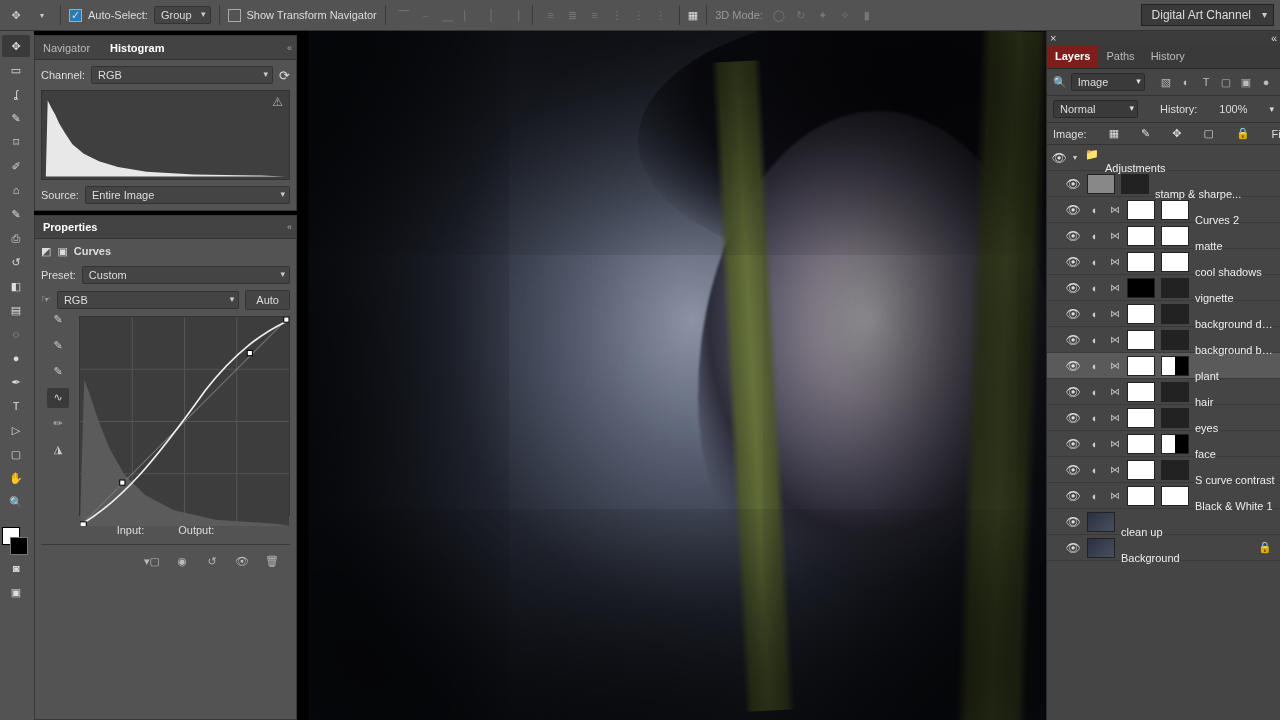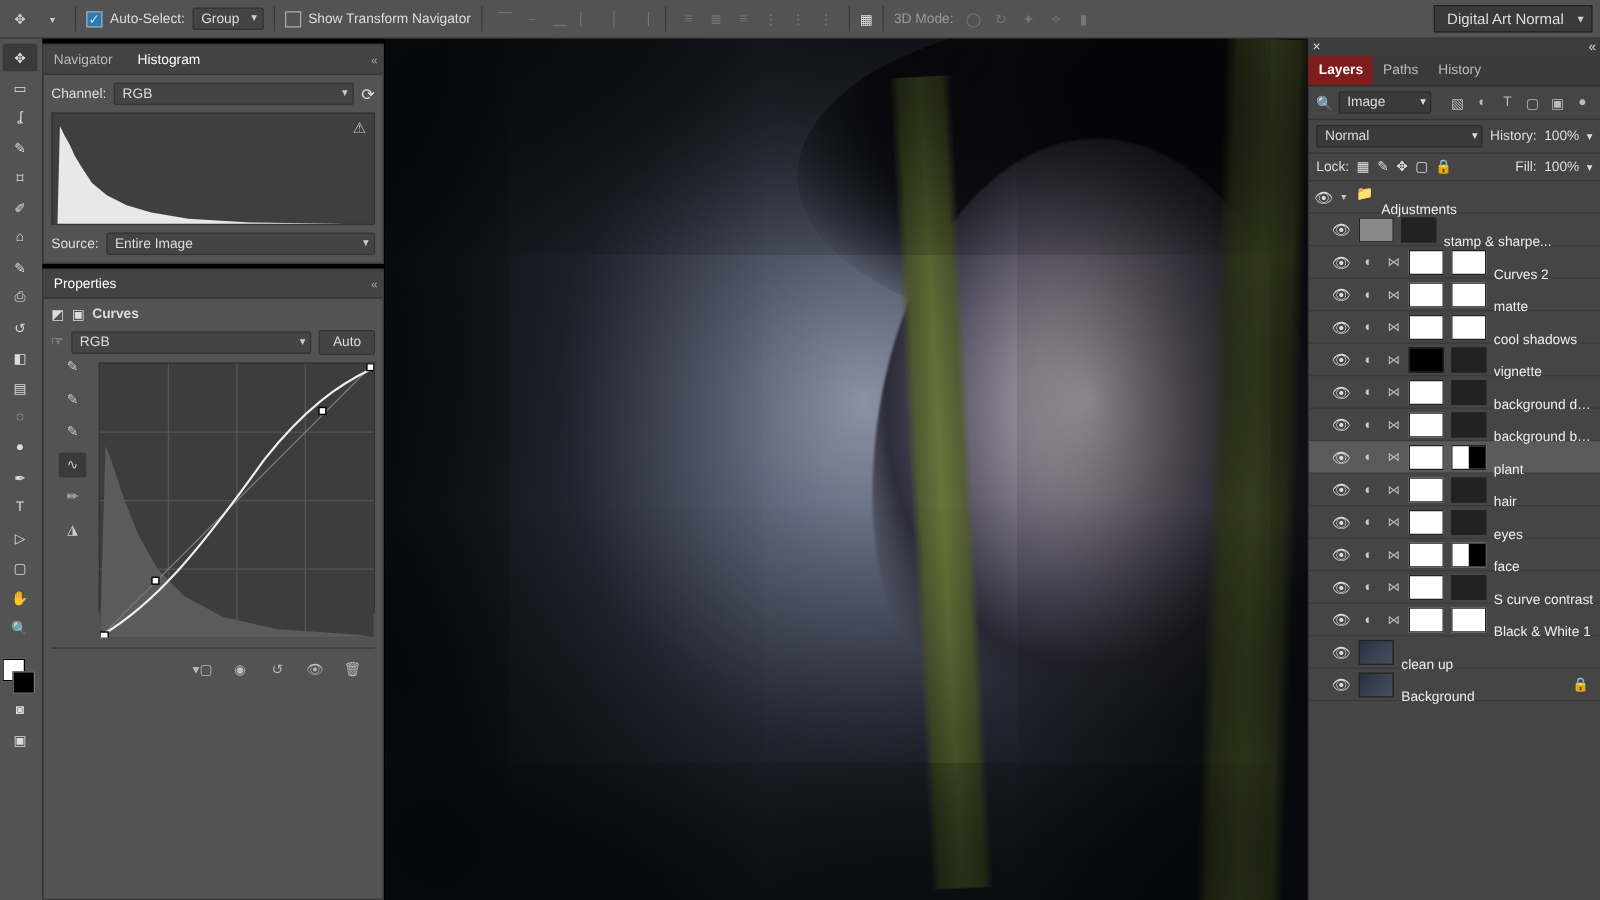--- a/index.html
+++ b/index.html
@@ -27,24 +27,24 @@
 .tool-strip { width: 34px; background: #535353; display: flex; flex-direction: column; padding: 4px 2px; gap: 2px; }
 .tool-strip .tool { width: 28px; height: 22px; display: flex; align-items: center; justify-content: center; color: #ddd; border-radius: 2px; }
 .tool-strip .tool.active { background: #3a3a3a; }
 .tool-strip .tool.sep { height: 6px; }
 .colors { width: 28px; height: 28px; position: relative; margin-top: 4px; }
 .colors .fg { width: 18px; height: 18px; background: #fff; border: 1px solid #000; position: absolute; top: 0; left: 0; }
 .colors .bg { width: 18px; height: 18px; background: #000; border: 1px solid #777; position: absolute; bottom: 0; right: 2px; }
 
 
 .left-panels { width: 274px; background: #000; display: flex; flex-direction: column; }
-.panel { background: #535353; margin: 4px 1px 0 0; border: 1px solid #383838; display: flex; flex-direction: column; }
+.panel { background: #535353; margin: 4px 11px 0 0; border: 1px solid #383838; display: flex; flex-direction: column; }
 .panel-tabs { display: flex; align-items: center; height: 24px; background: #434343; border-bottom: 1px solid #333; padding-left: 4px; gap: 12px; }
 .panel-tabs .tab { padding: 0 4px; color: #bbb; }
-.panel-tabs .tab.active { color: #fff; font-weight: 400; }
+.panel-tabs .tab.active { color: #fff; font-weight: 700; }
 .panel-tabs .close-x { position: absolute; font-size: 9px; color: #aaa; padding: 2px; }
 .panel-tabs .collapse { margin-left: auto; margin-right: 4px; font-size: 9px; color: #aaa; }
 .panel-body { padding: 6px; }
 .row { display: flex; align-items: center; gap: 6px; }
 .panel-body .select { background: #444; border: 1px solid #333; padding: 2px 18px 2px 6px; position: relative; border-radius: 2px; flex: 1; }
 .panel-body .select::after { content: "▾"; position: absolute; right: 4px; top: 2px; font-size: 9px; color: #ccc; }
 .hist-area { height: 90px; background: #3f3f3f; margin-top: 6px; position: relative; border: 1px solid #333; overflow: hidden; }
 .hist-area svg { position: absolute; inset: 0; }
 .warn { position: absolute; top: 4px; right: 6px; color: #bbb; font-size: 12px; }
 .refresh-icon { margin-left: auto; font-size: 13px; color: #ddd; }
@@ -84,21 +84,21 @@
 .right-panels { width: 234px; background: #454545; display: flex; flex-direction: column; border-left: 1px solid #2c2c2c; }
 .right-top { height: 14px; background: #3c3c3c; display: flex; align-items: center; font-size: 9px; color: #aaa; padding: 0 3px; gap: 4px; }
 .rt-tabs { display: flex; height: 24px; background: #3a3a3a; border-bottom: 1px solid #2a2a2a; }
 .rt-tabs .tab { padding: 5px 8px; color: #bbb; }
 .rt-tabs .tab.active { background: #7f1d1d; color: #fff; font-weight: 600; }
 .layers-filter { display: flex; align-items: center; gap: 4px; padding: 4px 6px; border-bottom: 1px solid #333; }
 .lf-select { background: #3a3a3a; border: 1px solid #2a2a2a; padding: 2px 16px 2px 6px; position: relative; flex: 0 0 74px; border-radius: 2px; }
 .lf-select::after { content: "▾"; position: absolute; right: 3px; top: 2px; font-size: 9px; }
 .lf-icons { display: flex; gap: 4px; margin-left: auto; }
 .lf-icons .fi { width: 16px; height: 16px; color: #bbb; display: flex; align-items: center; justify-content: center; }
-.blend-row, .lock-row { display: flex; align-items: center; padding: 4px 6px; gap: 6px; border-bottom: 1px solid #333; }
+.blend-row, .lock-row { display: flex; align-items: center; padding: 4px 6px; gap: 22px; border-bottom: 1px solid #333; }
 .blend-row .select { background: #3a3a3a; border: 1px solid #2a2a2a; padding: 2px 16px 2px 6px; position: relative; flex: 1; border-radius: 2px; }
 .blend-row .select::after { content: "▾"; position: absolute; right: 3px; top: 2px; font-size: 9px; }
 .layers-list { flex: 1; overflow: auto; }
 .layer { display: flex; align-items: center; height: 26px; border-bottom: 1px solid #3a3a3a; padding: 0 4px; gap: 6px; }
 .layer.selected { background: #5a5a5a; }
 .layer .eye { width: 16px; text-align: center; color: #ddd; font-size: 12px; }
 .layer .link { width: 12px; text-align: center; color: #bbb; font-size: 10px; }
 .layer .thumb { width: 28px; height: 20px; background: #fff; border: 1px solid #222; }
 .layer .thumb.black { background: #000; }
 .layer .thumb.gray { background: #888; }
@@ -150,21 +150,21 @@
     <span class="ib">▦</span>
     <div class="divider"></div>
     <span class="ob-label" style="color:#999">3D Mode:</span>
     <div class="ob-icons-group">
       <span class="ib">◯</span>
       <span class="ib">↻</span>
       <span class="ib">✦</span>
       <span class="ib">✧</span>
       <span class="ib">▮</span>
     </div>
-    <div class="ob-right-select">Digital Art Normal</div>
+    <div class="ob-right-select">Digital Art Channel</div>
   </div>
 
   <div class="main-row">
 
     <div class="tool-strip">
       <div class="tool active">✥</div>
       <div class="tool">▭</div>
       <div class="tool">ʆ</div>
       <div class="tool">✎</div>
       <div class="tool">⌑</div>
@@ -224,20 +224,24 @@
         <div class="panel-tabs">
           <span class="close-x" style="left:3px;top:-9px">×</span>
           <span class="tab active">Properties</span>
           <span class="collapse">«</span>
         </div>
         <div class="panel-body" style="display:flex;flex-direction:column;height:100%;">
           <div class="row">
             <span>◩</span>
             <span>▣</span>
             <span style="font-weight:600">Curves</span>
+          </div>
+          <div class="row" style="margin-top:8px">
+            <span>Preset:</span>
+            <div class="select">Custom</div>
           </div>
           <div class="row" style="margin-top:6px">
             <span>☞</span>
             <div class="select" style="flex:1">RGB</div>
             <button style="background:#444;border:1px solid #333;padding:3px 10px;color:#ddd;border-radius:2px">Auto</button>
           </div>
 
           <div class="curve-wrap">
             <div class="curve-side">
               <div class="ci">✎</div>
@@ -315,21 +319,21 @@
           <span class="fi">●</span>
         </div>
       </div>
       <div class="blend-row">
         <div class="select">Normal</div>
         <span>History:</span>
         <span>100%</span>
         <span style="font-size:9px">▾</span>
       </div>
       <div class="lock-row">
-        <span>Lock:</span>
+        <span>Image:</span>
         <span>▦</span>
         <span>✎</span>
         <span>✥</span>
         <span>▢</span>
         <span>🔒</span>
         <span style="margin-left:auto">Fill:</span>
         <span>100%</span>
         <span style="font-size:9px">▾</span>
       </div>
 

